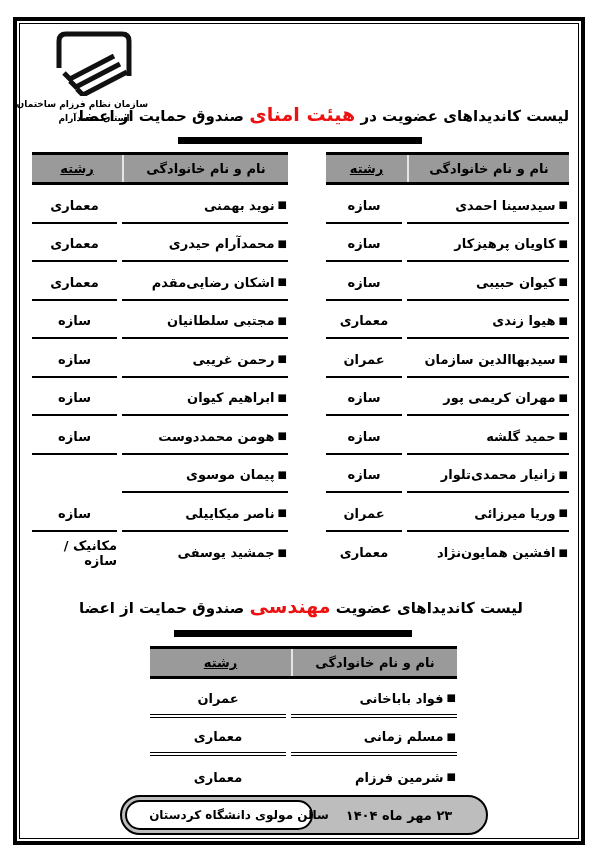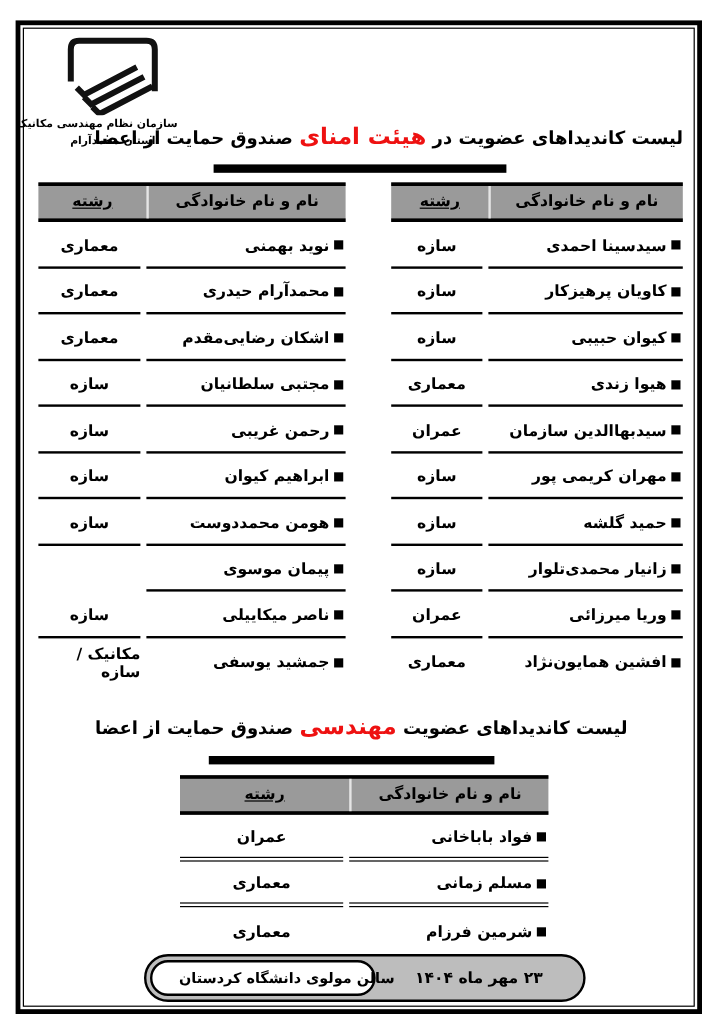--- a/index.html
+++ b/index.html
@@ -102,21 +102,21 @@
     <div class="border-inner"></div>
   </div>
 
   <div class="logo-wrap">
     <svg class="logo-svg" width="88" height="68" viewBox="0 0 88 68" fill="none" xmlns="http://www.w3.org/2000/svg">
       <path d="M9 40 L9 13 Q9 6 16 6 L72 6 Q79 6 79 13 L79 48" stroke="#111" stroke-width="5" fill="none"></path>
       <path d="M14 45 L20 51 L64 28" stroke="#111" stroke-width="5" fill="none"></path>
       <path d="M20 53 L26 59 L70 36" stroke="#111" stroke-width="5" fill="none"></path>
       <path d="M27 61 L33 67 L77 44" stroke="#111" stroke-width="5" fill="none"></path>
     </svg>
-    <div class="org-line">سازمان نظام مهندسی مکانیک</div>
+    <div class="org-line">سازمان نظام فرزام ساختمان</div>
     <div class="org-line">استان محمدآرام</div>
   </div>
 
   <div class="sec-title" id="title-amana">
     <span>لیست کاندیداهای عضویت در </span><span class="hl">هیئت امنای</span><span> صندوق حمایت از اعضا</span>
   </div>
   <div class="title-bar" id="bar-amana"></div>
 
   <div class="tbl" id="tbl-right">
     <div class="thead">

